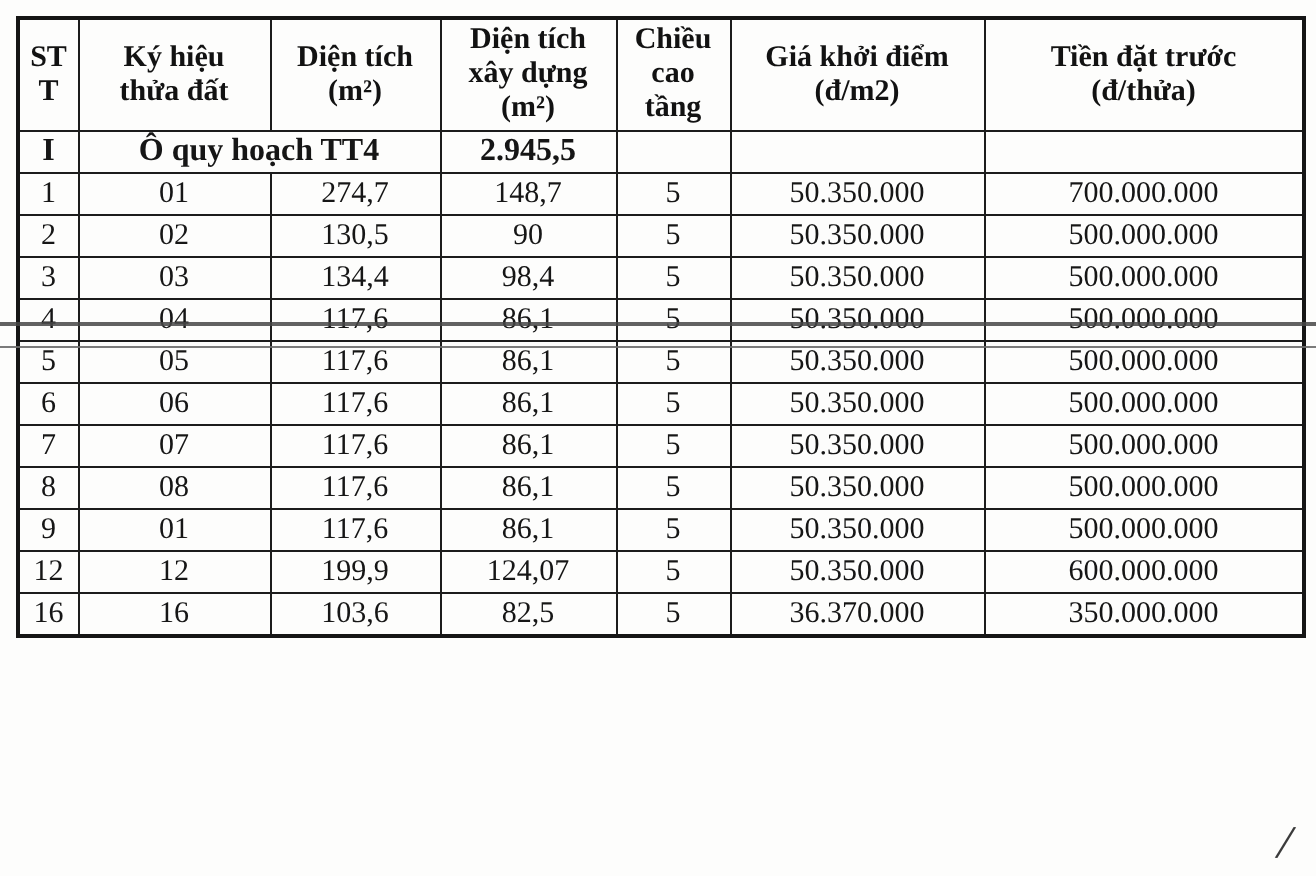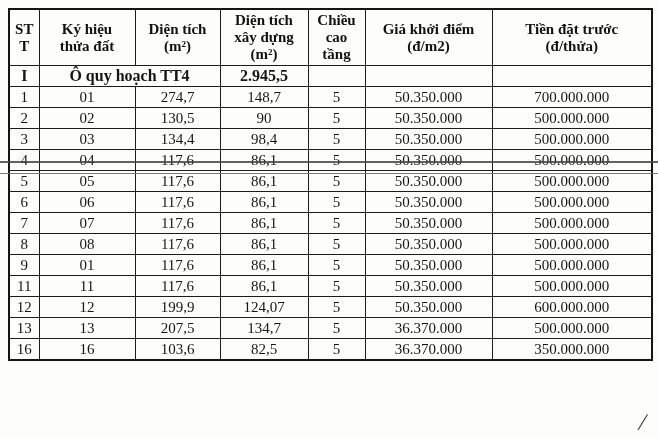--- a/index.html
+++ b/index.html
@@ -207,47 +207,29 @@
         <tr>
           <td>9</td>
           <td>01</td>
           <td>117,6</td>
           <td>86,1</td>
           <td>5</td>
           <td>50.350.000</td>
           <td>500.000.000</td>
         </tr>
         <tr>
-          <td>11</td>
-          <td>11</td>
-          <td>117,6</td>
-          <td>86,1</td>
-          <td>5</td>
-          <td>50.350.000</td>
-          <td>500.000.000</td>
-        </tr>
-        <tr>
           <td>12</td>
           <td>12</td>
           <td>199,9</td>
           <td>124,07</td>
           <td>5</td>
           <td>50.350.000</td>
           <td>600.000.000</td>
         </tr>
         <tr>
-          <td>13</td>
-          <td>13</td>
-          <td>207,5</td>
-          <td>134,7</td>
-          <td>5</td>
-          <td>36.370.000</td>
-          <td>500.000.000</td>
-        </tr>
-        <tr>
           <td>16</td>
           <td>16</td>
           <td>103,6</td>
           <td>82,5</td>
           <td>5</td>
           <td>36.370.000</td>
           <td>350.000.000</td>
         </tr>
       </tbody>
   </table>

